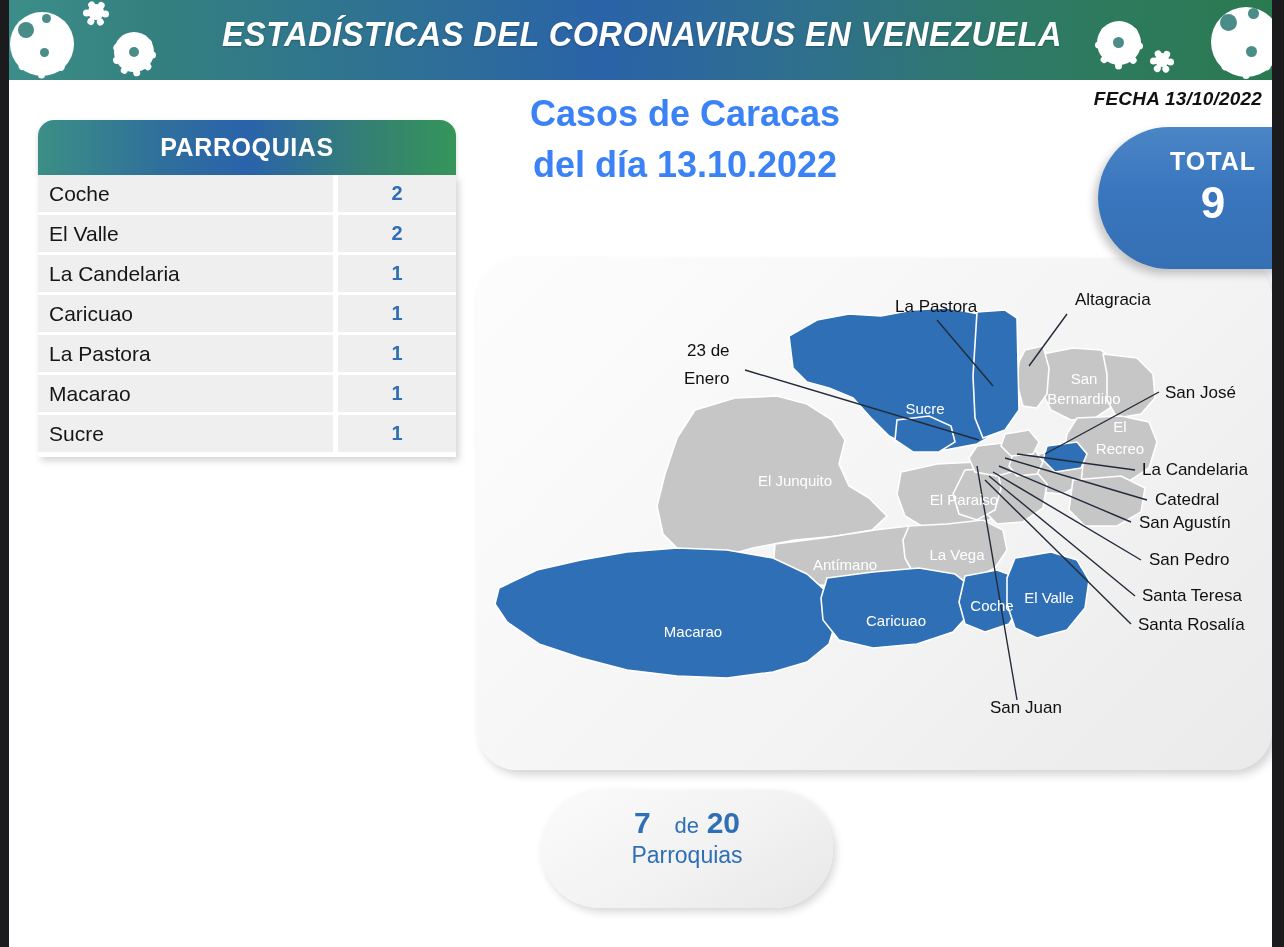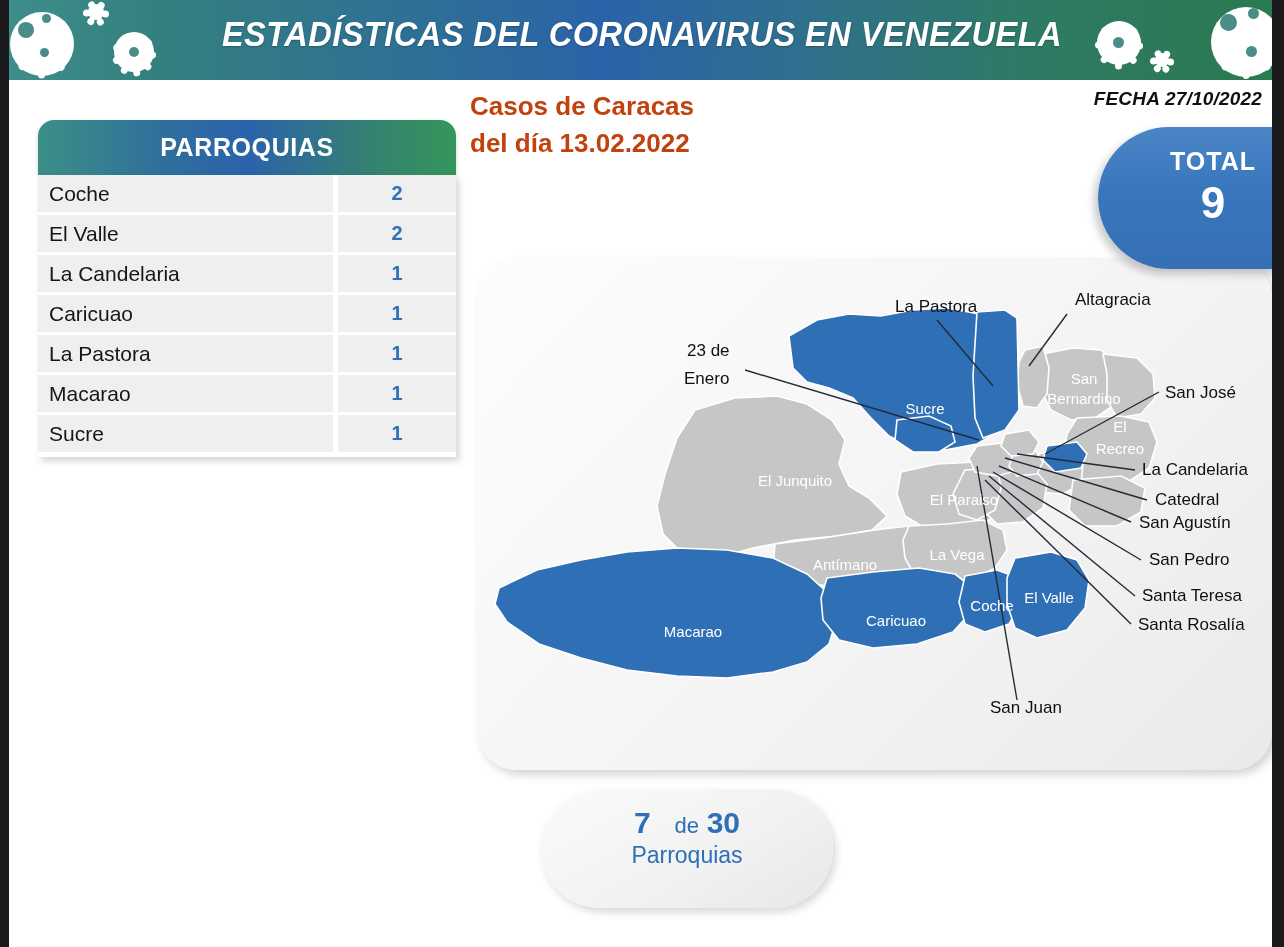--- a/index.html
+++ b/index.html
@@ -114,22 +114,23 @@
     display: flex; align-items: center; justify-content: center;
     font-size: 20px; font-weight: bold;
     color: #2f6fb5;
   }
 
   
   #center-title {
     position: absolute;
     left: 470px; top: 88px;
     width: 430px;
-    color: #c2410c;
-    font-size: 26px;
+    text-align: center;
+    color: #3b82f6;
+    font-size: 36px;
     font-weight: bold;
     line-height: 1.42;
   }
 
   
   #date-label {
     position: absolute;
     right: 22px; top: 88px;
     font-size: 19px;
     font-weight: bold;
@@ -285,25 +286,25 @@
       <div class="spike" style="width:9px;height:3px;transform:rotate(60deg);"></div>
       <div class="spike" style="width:9px;height:3px;transform:rotate(120deg);"></div>
       <div class="spike" style="width:9px;height:3px;transform:rotate(180deg);"></div>
       <div class="spike" style="width:9px;height:3px;transform:rotate(240deg);"></div>
       <div class="spike" style="width:9px;height:3px;transform:rotate(300deg);"></div>
     </div>
 
     <div class="title">ESTADÍSTICAS DEL CORONAVIRUS EN VENEZUELA</div>
   </div>
 
-  <div id="date-label">FECHA 27/10/2022</div>
+  <div id="date-label">FECHA 13/10/2022</div>
 
   <div id="center-title">
     <div>Casos de Caracas</div>
-    <div>del día 13.02.2022</div>
+    <div>del día 13.10.2022</div>
   </div>
 
   <div id="total-badge">
     <div class="tl">TOTAL</div>
     <div class="tv">9</div>
   </div>
 
   <div id="table-card">
     <div id="table-head">
       <div class="label">PARROQUIAS</div>
@@ -417,20 +418,20 @@
         <text class="map-label-out" x="665" y="343">Santa Teresa</text>
         <text class="map-label-out" x="661" y="372">Santa Rosalía</text>
         <text class="map-label-out" x="513" y="455">San Juan</text>
       </g>
   </svg>
 
   <div id="footer-pill">
     <div class="l1">
       <b>7</b>
       <span class="de">de</span>
-      <b>30</b>
+      <b>20</b>
     </div>
     <div class="l2">Parroquias</div>
   </div>
 
   <div class="frame-edge left"></div>
   <div class="frame-edge right"></div>
 </div>
 
 </body></html>

